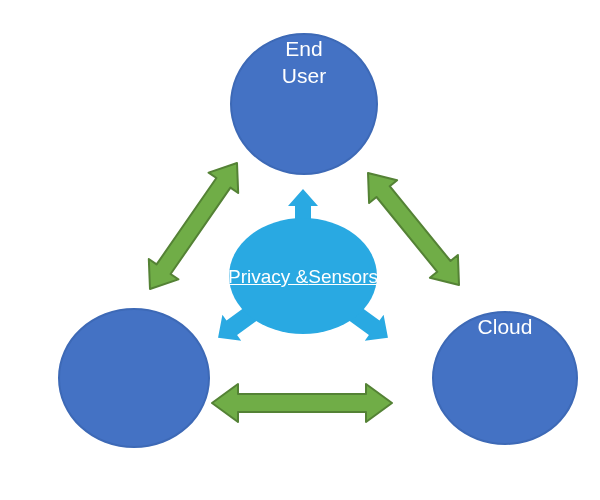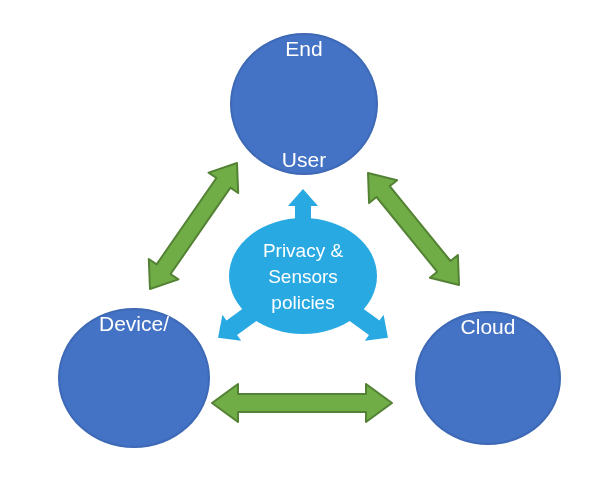--- a/index.html
+++ b/index.html
@@ -32,45 +32,46 @@
   }
   .node {
     position: absolute;
     z-index: 2;
     border-radius: 50%;
     background: var(--node-fill, #4472c4);
     border: 2px solid var(--node-edge, #3d69b6);
     display: flex;
     flex-direction: column;
     align-items: center;
-    justify-content: space-between;
+    justify-content: flex-start;
     color: var(--label-color, #ffffff);
     font-size: 21px;
     line-height: 27px;
     text-align: center;
     box-sizing: border-box;
   }
   #n-enduser { left: 230px; top: 33px;  width: 148px; height: 142px; }
   #n-device  { left: 58px;  top: 308px; width: 152px; height: 140px; }
-  #n-cloud   { left: 415px; top: 311px; width: 146px; height: 134px; }
+  #n-cloud   { left: 432px; top: 311px; width: 146px; height: 134px; }
   .hub-text {
     position: absolute;
     z-index: 2;
     left: 228px;
     top: 237px;
     width: 150px;
     height: 80px;
     display: flex;
-    flex-direction: column;
+    flex-direction: row;
     align-items: center;
     justify-content: center;
     color: var(--label-color, #ffffff);
     font-size: 19px;
     line-height: 26px;
     text-align: center;
+    text-decoration: underline;
   }
 </style>
 </head>
 <body>
 
 <div class="stage">
 
   <svg width="600" height="500" viewBox="0 0 600 500">
 
     <polygon class="garrow" points="237,163 238.2,193 230.4,187.6 170.6,274 178.4,279.4 150,289 148.8,259 156.6,264.4 216.4,178 208.6,172.6"></polygon>
@@ -86,26 +87,24 @@
       <ellipse class="hubshape" cx="303" cy="276" rx="74" ry="58"></ellipse>
     </g>
   </svg>
 
   <div class="node" id="n-enduser">
     <div>End</div>
     <div>User</div>
   </div>
 
   <div class="node" id="n-device">
-    <div>Device/</div>
   </div>
 
   <div class="node" id="n-cloud">
     <div>Cloud</div>
   </div>
 
   <div class="hub-text">
     <div>Privacy &amp;</div>
     <div>Sensors</div>
-    <div>policies</div>
   </div>
 
 </div>
 
 </body></html>

